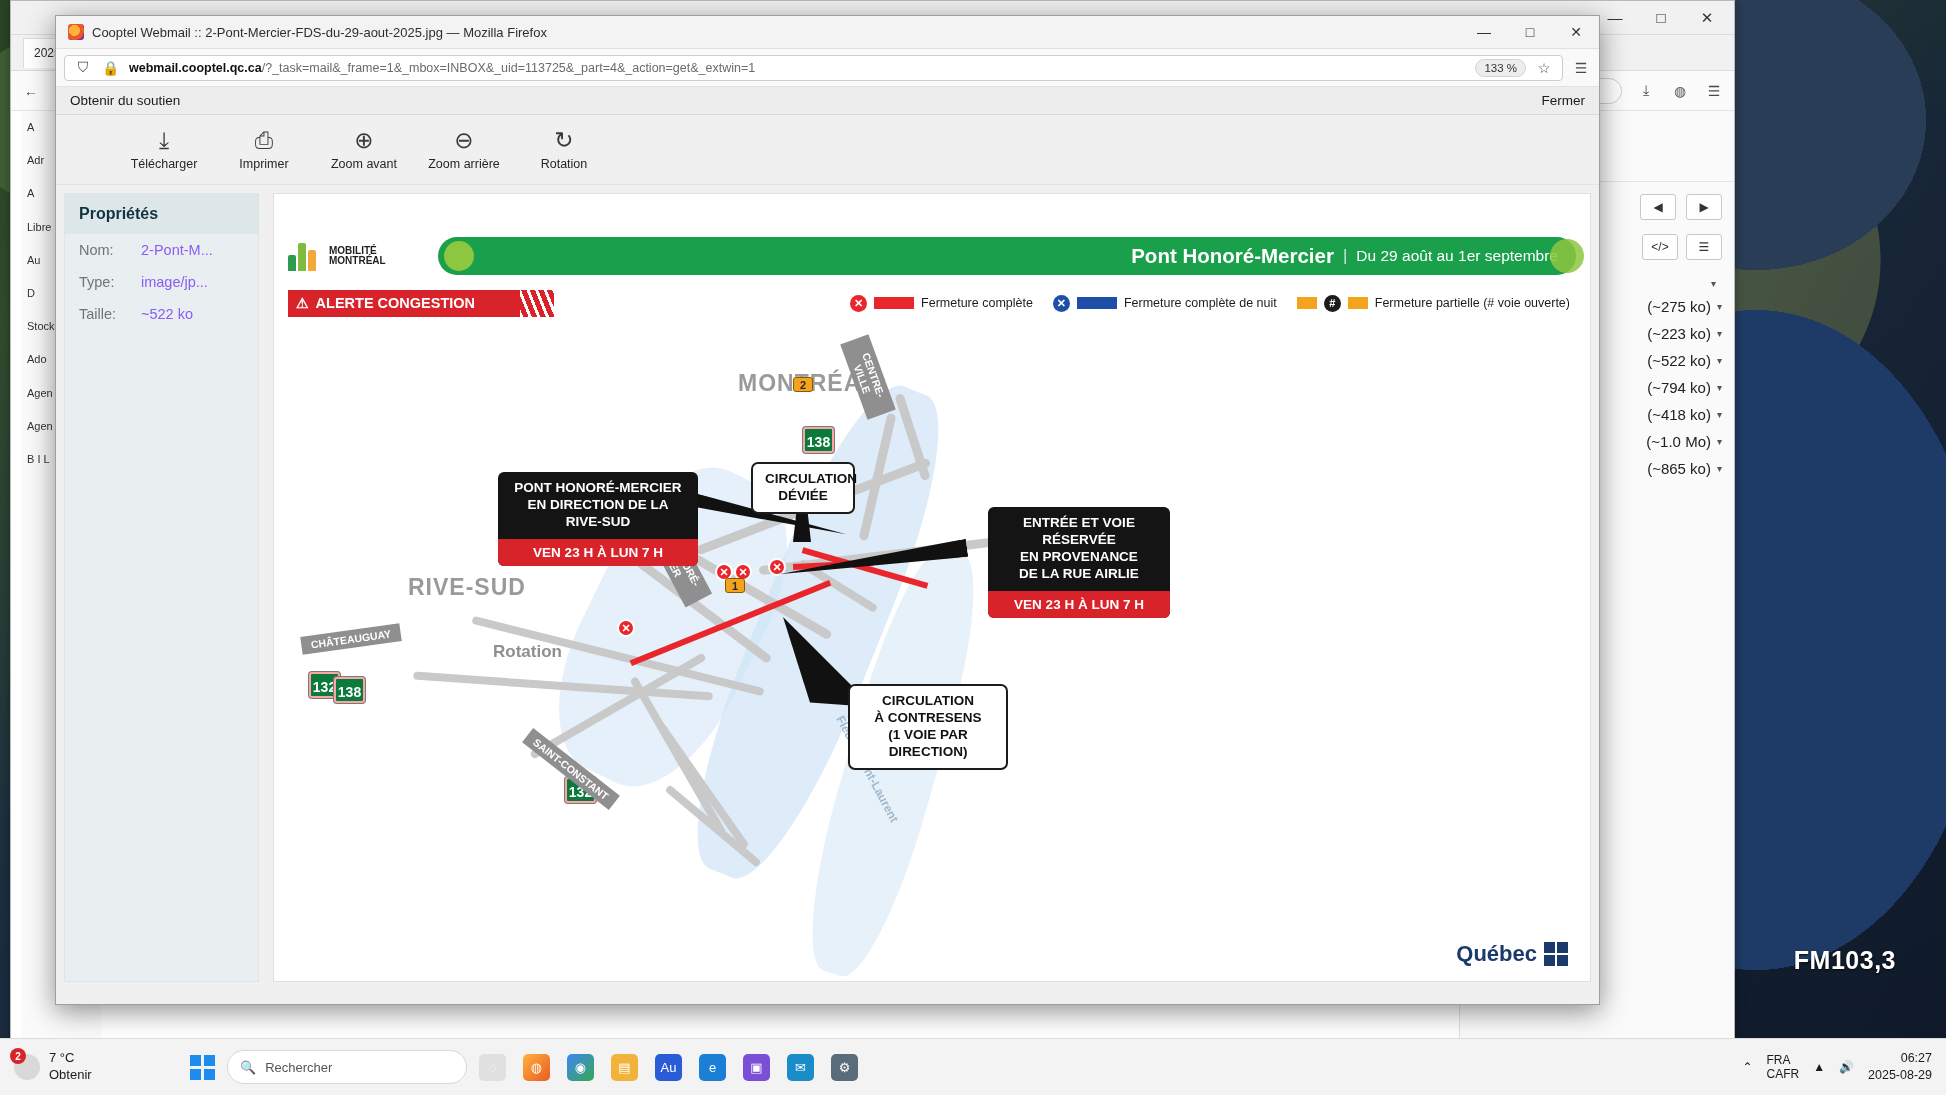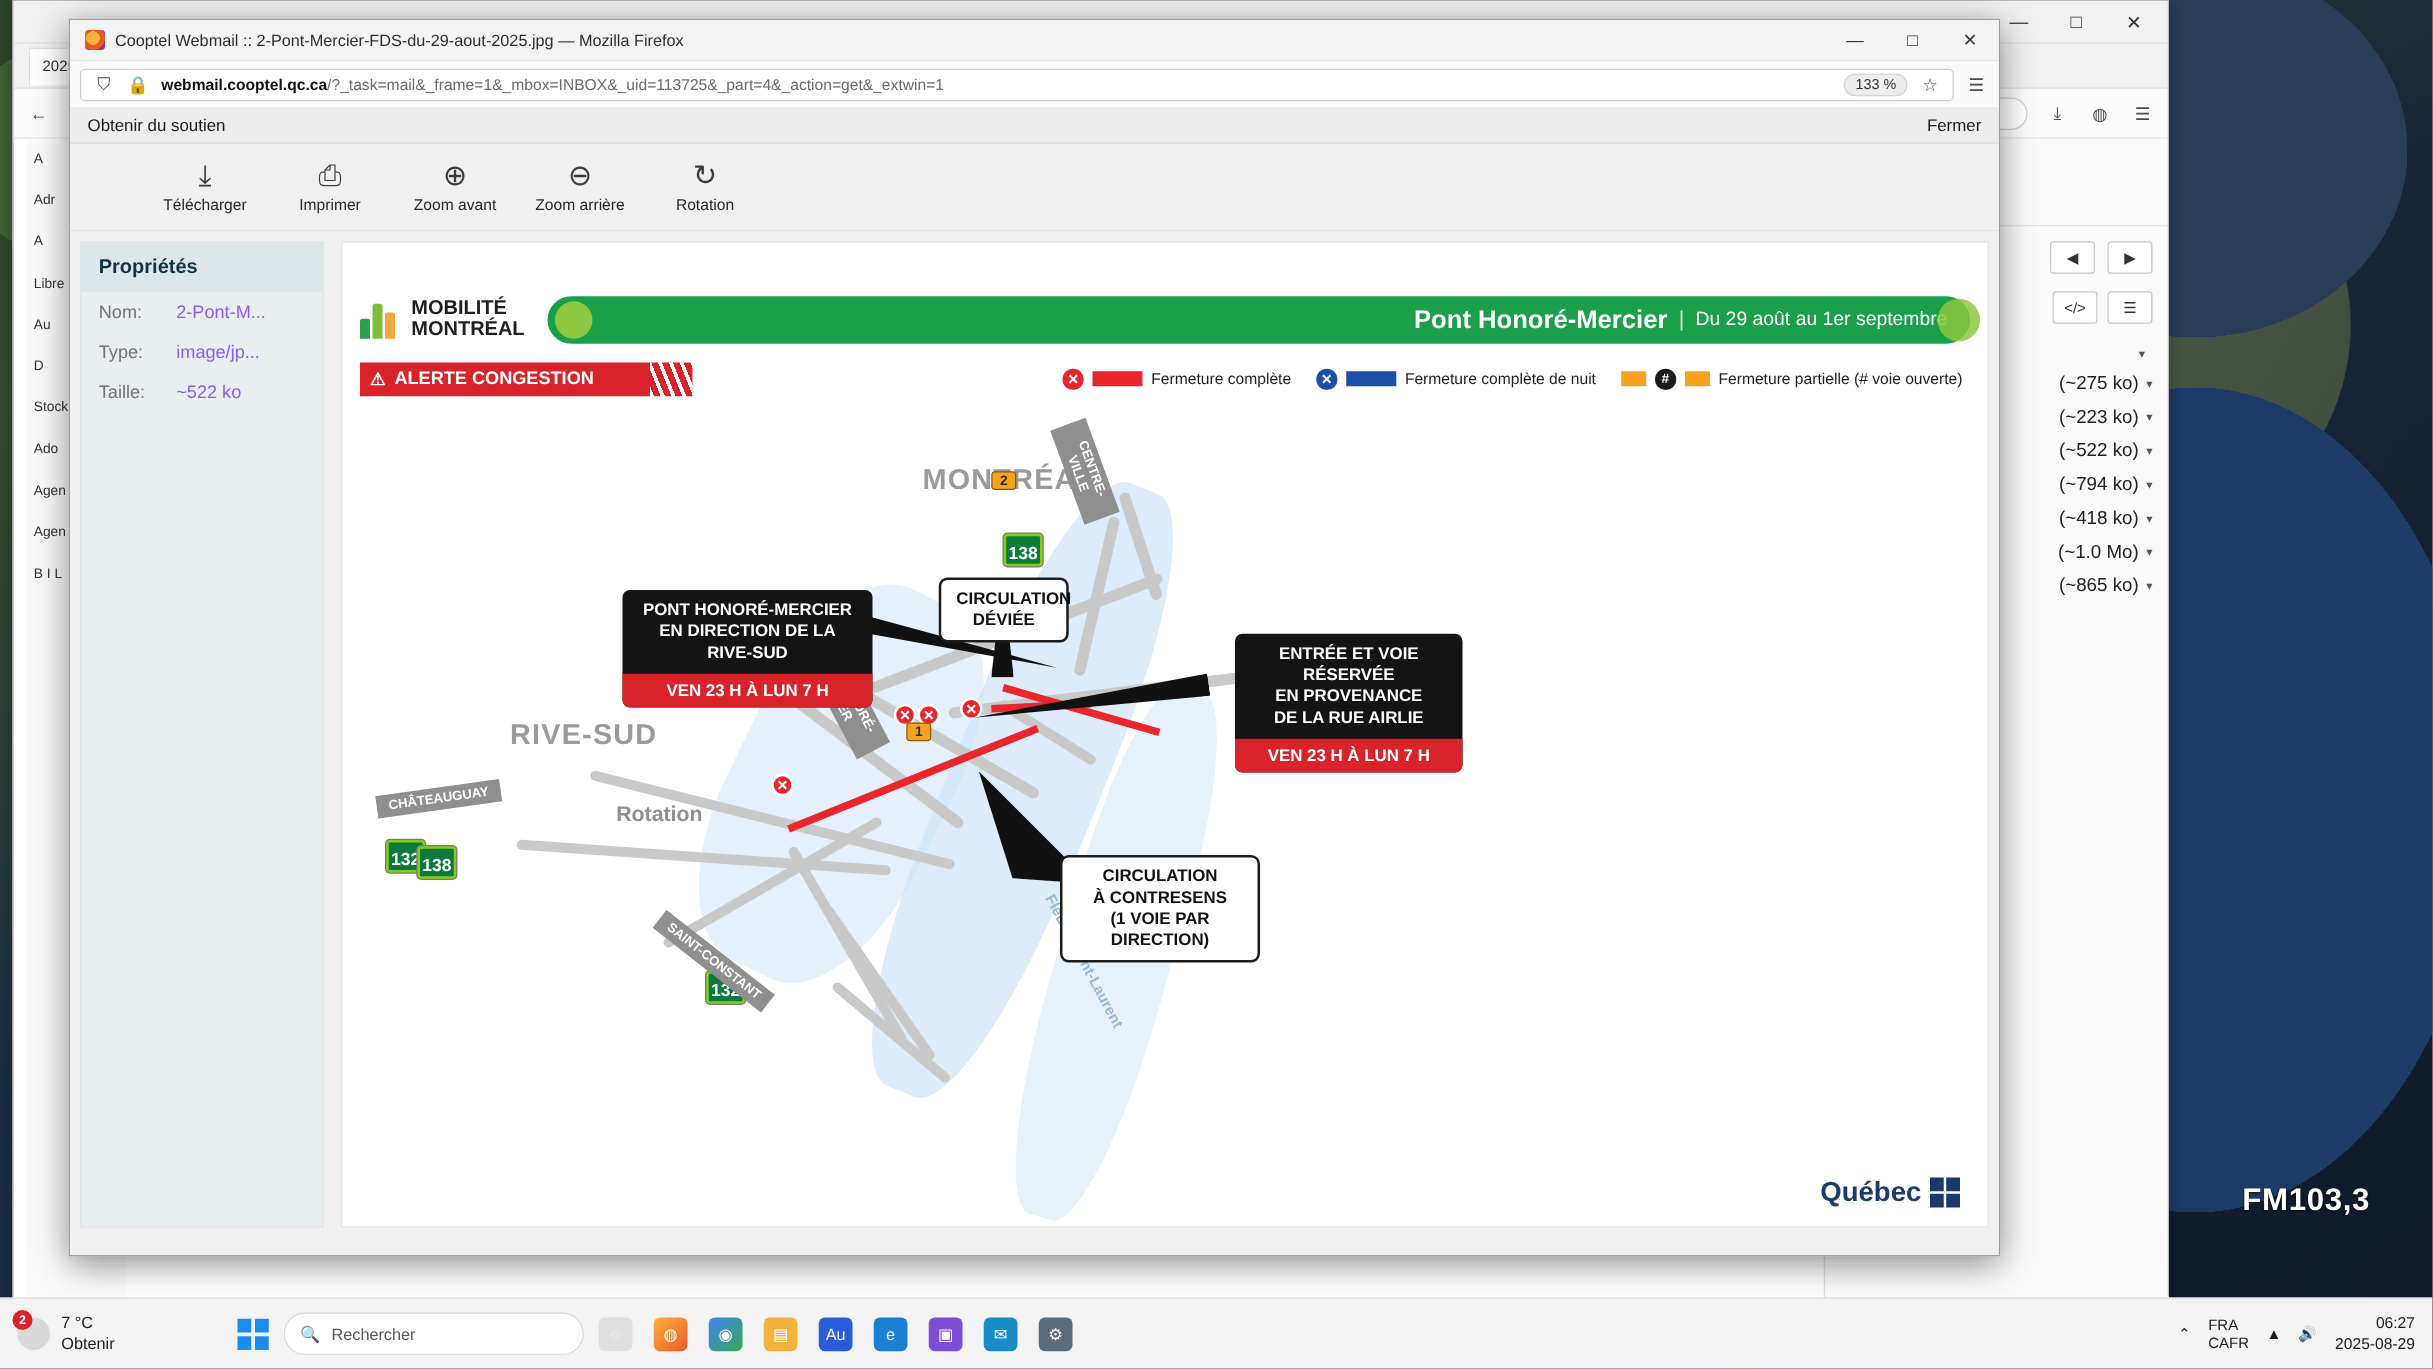--- a/index.html
+++ b/index.html
@@ -147,21 +147,21 @@
   .stage{flex:1; margin:8px 8px 8px 14px; background:#fff; border:1px solid #e0e0e0; position:relative; overflow:hidden;}
   
   .poster{position:absolute; left:14px; top:36px; right:14px; height:610px;}
   .brandrow{display:flex; align-items:center; height:52px;}
   .mm-logo{width:150px; display:flex; align-items:center; gap:7px;}
   .mm-mark{width:34px;height:30px;position:relative;}
   .mm-mark i{position:absolute;bottom:0;width:8px;border-radius:2px 2px 0 0;}
   .mm-mark i:nth-child(1){left:0;height:16px;background:#2e9b4e;}
   .mm-mark i:nth-child(2){left:10px;height:28px;background:#7ebb3f;}
   .mm-mark i:nth-child(3){left:20px;height:21px;background:#f2a83b;}
-  .mm-txt{font-size:16px;font-weight:bold;line-height:1.04;color:#1f1f1f;}
+  .mm-txt{font-size:10px;font-weight:bold;line-height:1.04;color:#1f1f1f;}
   .greenbar{
     flex:1; height:38px; background:#1aa04b; border-radius:19px; display:flex; align-items:center;
     justify-content:flex-end; padding-right:18px; position:relative;
   }
   .greenbar .dot{position:absolute;left:6px;top:4px;width:30px;height:30px;border-radius:50%;background:#8dc63f;}
   .greenbar .dot2{position:absolute;right:-8px;top:2px;width:34px;height:34px;border-radius:50%;background:#8dc63f;opacity:.85;}
   .gb-t1{color:#fff;font-size:20.5px;font-weight:bold;}
   .gb-sep{color:#cfe8d6;margin:0 9px;font-size:17px;}
   .gb-t2{color:#fff;font-size:15.5px;}
   .legendrow{display:flex; align-items:center; height:30px; margin-top:6px;}
@@ -181,21 +181,21 @@
   .city{position:absolute;font-weight:bold;color:#9a9a9a;}
   .rd{position:absolute;background:#c9c9c9;border-radius:6px;}
   .redline{position:absolute;background:#e8262c;}
   .xmark{position:absolute;width:18px;height:18px;border-radius:50%;background:#e8262c;color:#fff;
     font-size:11px;font-weight:bold;display:flex;align-items:center;justify-content:center;border:2px solid #fff;}
   .callout{position:absolute;background:#141414;color:#fff;border-radius:6px;padding:8px 14px;text-align:center;}
   .callout .t{font-size:13.5px;font-weight:bold;line-height:1.25;}
   .callout .time{background:#d8232a;margin:8px -14px -8px;border-radius:0 0 6px 6px;padding:6px 0;font-size:13.5px;font-weight:bold;}
   .wbox{position:absolute;background:#fff;border:2px solid #1c1c1c;border-radius:7px;padding:7px 12px;text-align:center;
     font-size:13.5px;font-weight:bold;color:#111;line-height:1.25;}
-  .shield{position:absolute;width:31px;height:26px;background:#0b7a3b;border:2px solid #84cc16;border-radius:3px;
+  .shield{position:absolute;width:31px;height:26px;background:#0b7a3b;border:2px solid #fca5a5;border-radius:3px;
     color:#fff;font-size:14px;font-weight:bold;display:flex;align-items:flex-end;justify-content:center;
     box-shadow:0 0 0 1px #7a7a7a;}
   .shield b{display:block;margin-bottom:1px;}
   .lanebox{position:absolute;background:#f3a41c;border:1px solid #8a5a00;border-radius:3px;color:#2b2b2b;
     font-size:11px;font-weight:bold;width:20px;height:15px;display:flex;align-items:center;justify-content:center;}
   .strip{position:absolute;background:#8f8f8f;color:#fff;font-size:10.5px;font-weight:bold;padding:3px 8px;}
   .wedge{position:absolute;background:#111;}
   .qlogo{position:absolute;right:22px;bottom:14px;display:flex;align-items:center;gap:7px;}
   .qlogo .qt{font-size:22px;color:#1b3a6b;font-weight:bold;}
   .qlogo .qf{display:grid;grid-template-columns:repeat(2,11px);grid-template-rows:repeat(2,11px);gap:2px;}

